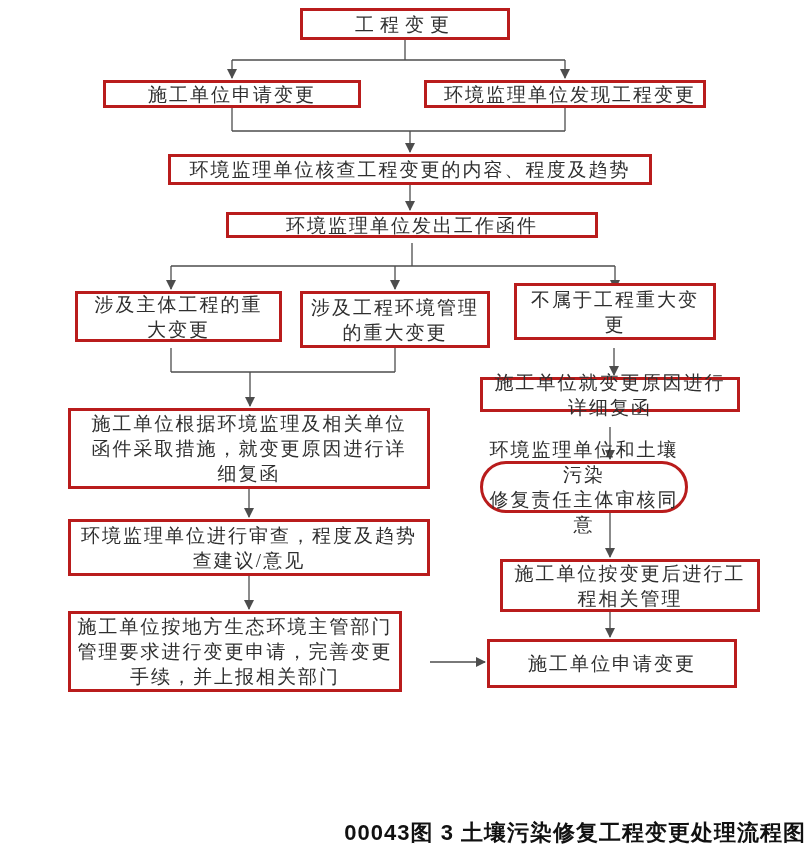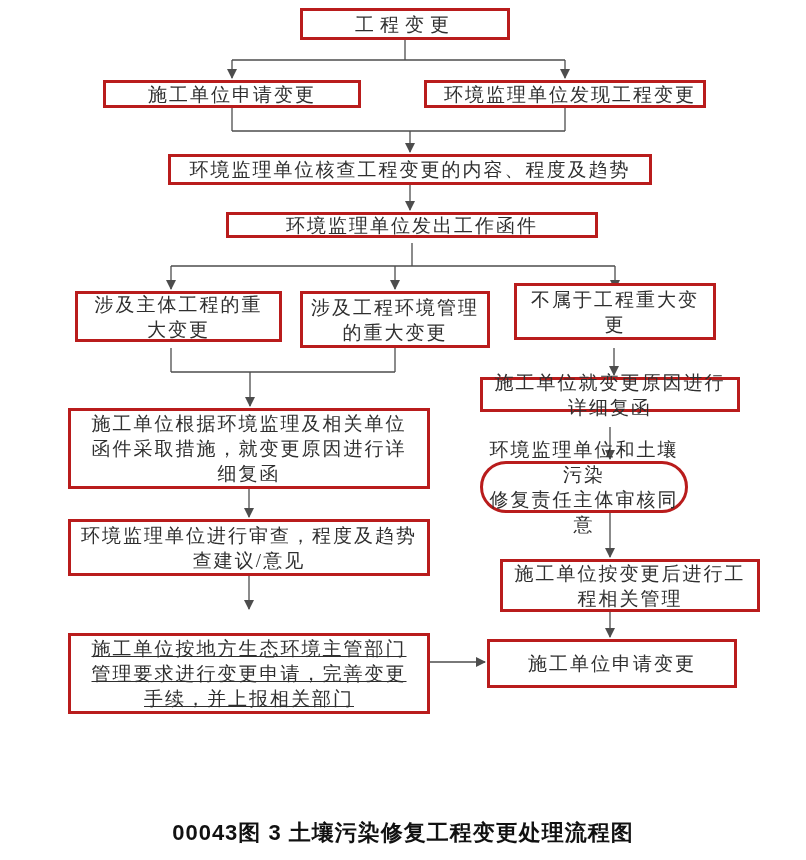--- a/index.html
+++ b/index.html
@@ -33,21 +33,21 @@
     letter-spacing: 2px;
     white-space: pre-line;
     padding: 0 6px;
   }
   .node.wide-space { letter-spacing: 6px; }
   .caption {
     position: absolute;
     left: 0;
     top: 818px;
     width: 100%;
-    text-align: center;
+    text-align: right;
     font-family: "Liberation Sans", "DejaVu Sans", sans-serif;
     font-weight: 700;
     font-size: 22px;
     color: #111111;
     letter-spacing: 1px;
   }
 </style>
 </head>
 <body>
 
@@ -131,21 +131,21 @@
   <div class="node" style="left:514px; top:283px; width:202px; height:57px;">不属于工程重大变
 更</div>
 
   <div class="node" style="left:68px; top:408px; width:362px; height:81px;">施工单位根据环境监理及相关单位
 函件采取措施，就变更原因进行详
 细复函</div>
 
   <div class="node" style="left:68px; top:519px; width:362px; height:57px;">环境监理单位进行审查，程度及趋势
 查建议/意见</div>
 
-  <div class="node" style="left:68px; top:633px; width:362px; height:81px;text-decoration:underline;">施工单位按地方生态环境主管部门
+  <div class="node" style="left:68px; top:611px; width:334px; height:81px;">施工单位按地方生态环境主管部门
 管理要求进行变更申请，完善变更
 手续，并上报相关部门</div>
 
   <div class="node" style="left:480px; top:377px; width:260px; height:35px;">施工单位就变更原因进行
 详细复函</div>
 
   <div class="node" style="left:480px; top:461px; width:208px; height:52px;border-radius:26px;">环境监理单位和土壤污染
 修复责任主体审核同意</div>
 
   <div class="node" style="left:492px; top:559px; width:260px; height:53px;margin-left:8px;">施工单位按变更后进行工

